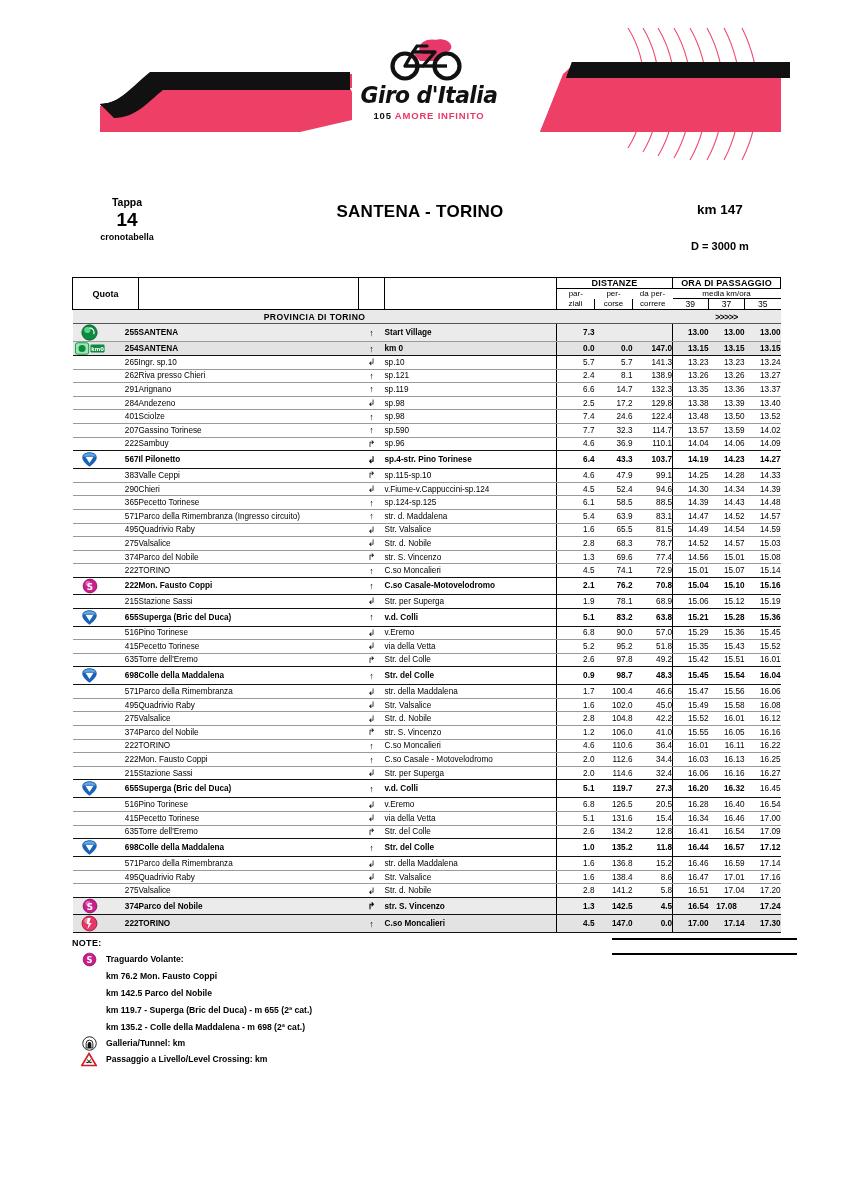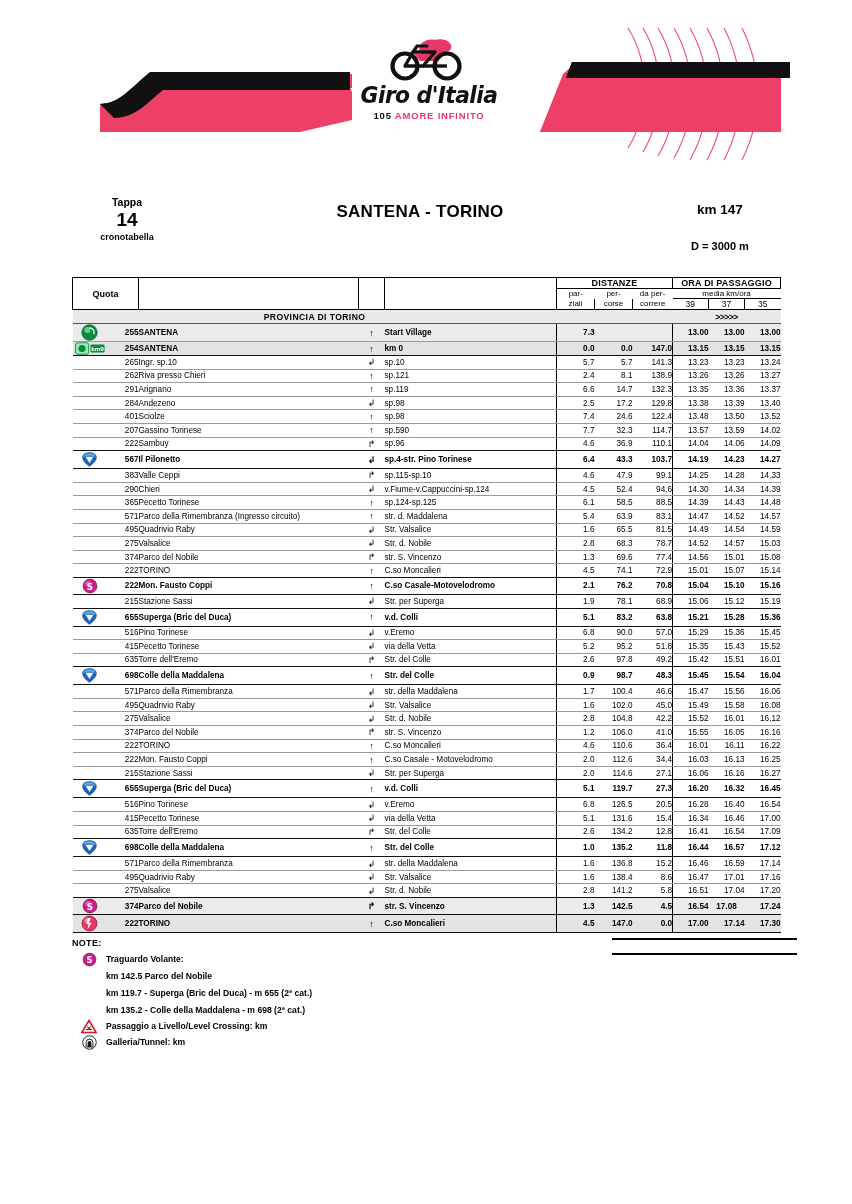--- a/index.html
+++ b/index.html
@@ -696,41 +696,41 @@
           <td class="c-time" style="">16.25</td>
         </tr>
         <tr class="r thick">
           <td class="c-icon"></td>
           <td class="c-quota" style="">215</td>
           <td class="c-place" style="">Stazione Sassi</td>
           <td class="c-dir" style=""><span>↲</span></td>
           <td class="c-road" style="">Str. per Superga</td>
           <td class="c-num sep-l" style="">2.0</td>
           <td class="c-num" style="">114.6</td>
-          <td class="c-num" style="">27.1</td>
+          <td class="c-num" style="">32.4</td>
           <td class="c-time sep-l" style="">16.06</td>
           <td class="c-time" style="">16.16</td>
           <td class="c-time" style="">16.27</td>
         </tr>
         <tr class="r thick">
           <td class="c-icon"><span class="ib"><svg width="17" height="17" viewBox="0 0 20 20">
                 <path d="M10,1.5 C15,1.5 18.5,4 18.5,7.5 C18.5,12 13,16 10,18.5 C7,16 1.5,12 1.5,7.5 C1.5,4 5,1.5 10,1.5 Z" fill="#1b63b5"></path>
                 <path d="M10,2.5 C14,2.5 17,4.3 17.3,7 C14,5.2 6,5.2 2.7,7 C3,4.3 6,2.5 10,2.5 Z" fill="#6fb6ec" opacity=".85"></path>
                 <path d="M5.3,6.8 L14.7,6.8 L10,14 Z" fill="#ffffff"></path>
               </svg></span></td>
           <td class="c-quota" style="font-weight:bold;">655</td>
           <td class="c-place" style="font-weight:bold;">Superga (Bric del Duca)</td>
           <td class="c-dir" style="font-weight:bold;"><span>↑</span></td>
           <td class="c-road" style="font-weight:bold;">v.d. Colli</td>
           <td class="c-num sep-l" style="font-weight:bold;">5.1</td>
           <td class="c-num" style="font-weight:bold;">119.7</td>
           <td class="c-num" style="font-weight:bold;">27.3</td>
           <td class="c-time sep-l" style="font-weight:bold;">16.20</td>
           <td class="c-time" style="font-weight:bold;">16.32</td>
-          <td class="c-time" style="font-weight:bold;">16.45</td>
+          <td class="c-time" style="font-weight:normal;">16.45</td>
         </tr>
         <tr class="r">
           <td class="c-icon"></td>
           <td class="c-quota" style="">516</td>
           <td class="c-place" style="">Pino Torinese</td>
           <td class="c-dir" style=""><span>↲</span></td>
           <td class="c-road" style="">v.Eremo</td>
           <td class="c-num sep-l" style="">6.8</td>
           <td class="c-num" style="">126.5</td>
           <td class="c-num" style="">20.5</td>
@@ -866,44 +866,45 @@
   <div class="note-line">
     <span class="note-ico">
       <svg width="15" height="15" viewBox="0 0 20 20">
           <circle cx="10" cy="10" r="8.5" fill="#cc1c8e"></circle>
           <circle cx="10" cy="10" r="8.5" fill="none" stroke="#7d0d57" stroke-width="1"></circle>
           <text x="10" y="14.5" font-family="DejaVu Sans, sans-serif" font-size="11" font-weight="bold" fill="#fff" text-anchor="middle">S</text>
         </svg>
     </span>
     <span class="note-txt">Traguardo Volante:</span>
   </div>
+  <div class="note-sub">km 76.2    Mon. Fausto Coppi</div>
   <div class="note-sub">km 142.5    Parco del Nobile</div>
 
   <div class="note-sub">km 119.7 - Superga (Bric del Duca) - m 655   (2ª cat.)</div>
   <div class="note-sub">km 135.2 - Colle della Maddalena - m 698   (2ª cat.)</div>
+
+  <div class="note-line">
+    <span class="note-ico">
+      <svg width="15" height="15" viewBox="0 0 20 20">
+          <circle cx="10" cy="10" r="9" fill="#fff" stroke="#111" stroke-width="1.2"></circle>
+          <path d="M5.5,16 L5.5,10 A4.5,4.5 0 0 1 14.5,10 L14.5,16 Z" fill="none" stroke="#111" stroke-width="1.2"></path>
+          <path d="M7.5,16 L7.5,10.5 A2.5,2.5 0 0 1 12.5,10.5 L12.5,16 Z" fill="#111"></path>
+        </svg>
+    </span>
+    <span class="note-txt">Galleria/Tunnel:  km</span>
+  </div>
 
   <div class="note-line">
     <span class="note-ico">
       <svg width="16" height="15" viewBox="0 0 20 18">
           <path d="M10,1.5 L19,16.5 L1,16.5 Z" fill="#fff" stroke="#d61920" stroke-width="2"></path>
           <path d="M6,12.5 L14,12.5" stroke="#111" stroke-width="1"></path>
           <path d="M7.5,9 L12.5,13.5 M12.5,9 L7.5,13.5" stroke="#111" stroke-width="1.1"></path>
         </svg>
     </span>
     <span class="note-txt">Passaggio a Livello/Level Crossing: km</span>
   </div>
-
-  <div class="note-line">
-    <span class="note-ico">
-      <svg width="15" height="15" viewBox="0 0 20 20">
-          <circle cx="10" cy="10" r="9" fill="#fff" stroke="#111" stroke-width="1.2"></circle>
-          <path d="M5.5,16 L5.5,10 A4.5,4.5 0 0 1 14.5,10 L14.5,16 Z" fill="none" stroke="#111" stroke-width="1.2"></path>
-          <path d="M7.5,16 L7.5,10.5 A2.5,2.5 0 0 1 12.5,10.5 L12.5,16 Z" fill="#111"></path>
-        </svg>
-    </span>
-    <span class="note-txt">Galleria/Tunnel:  km</span>
-  </div>
 </div>
 
 <div class="sig-lines">
   <div class="sig-line"></div>
   <div class="sig-line"></div>
 </div>
 
 </body></html>

